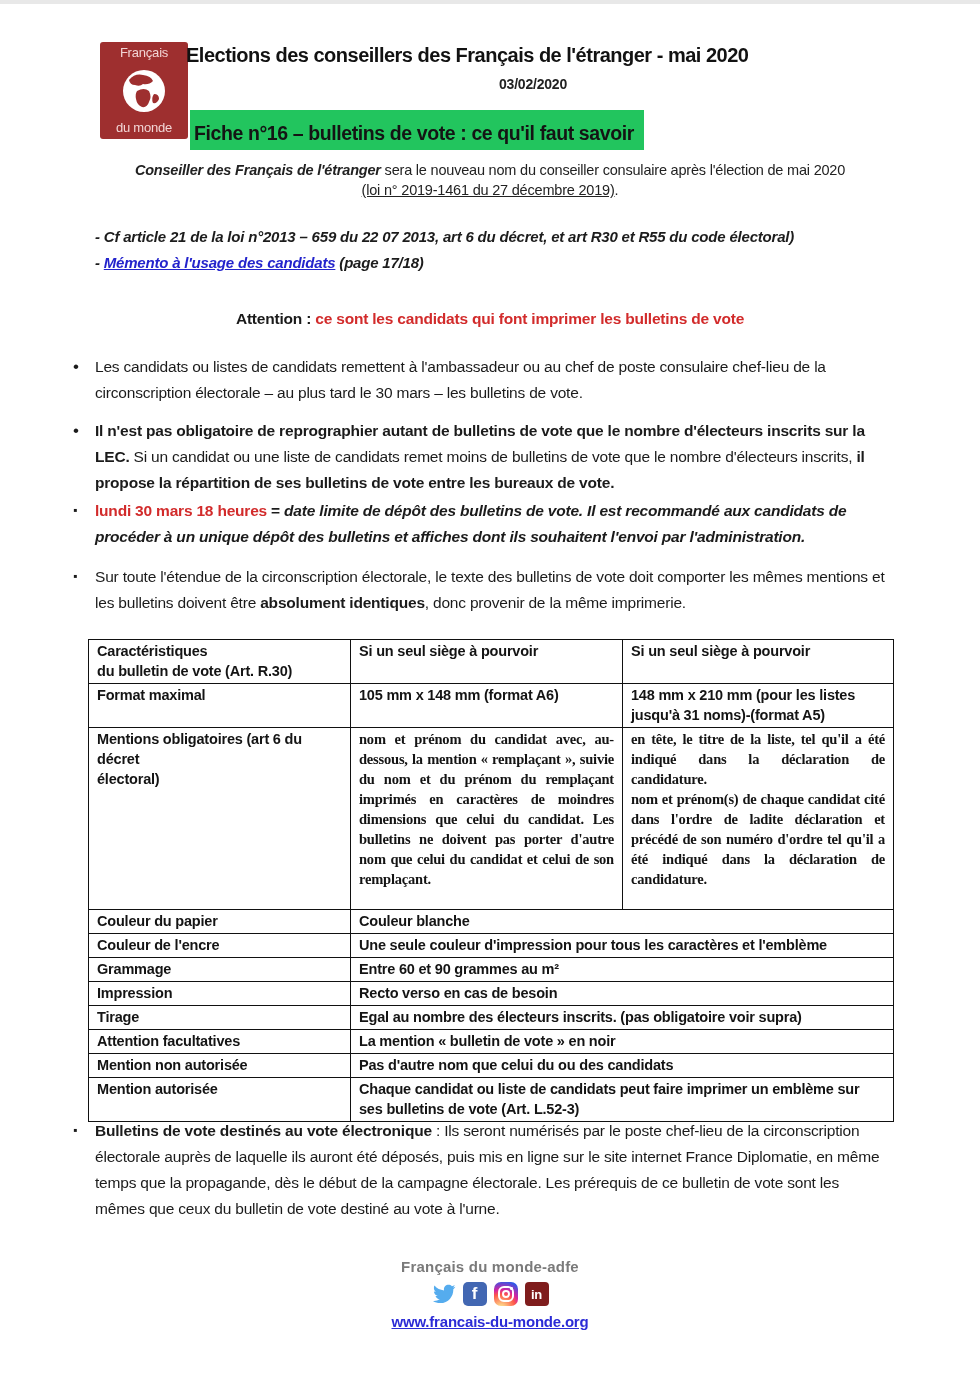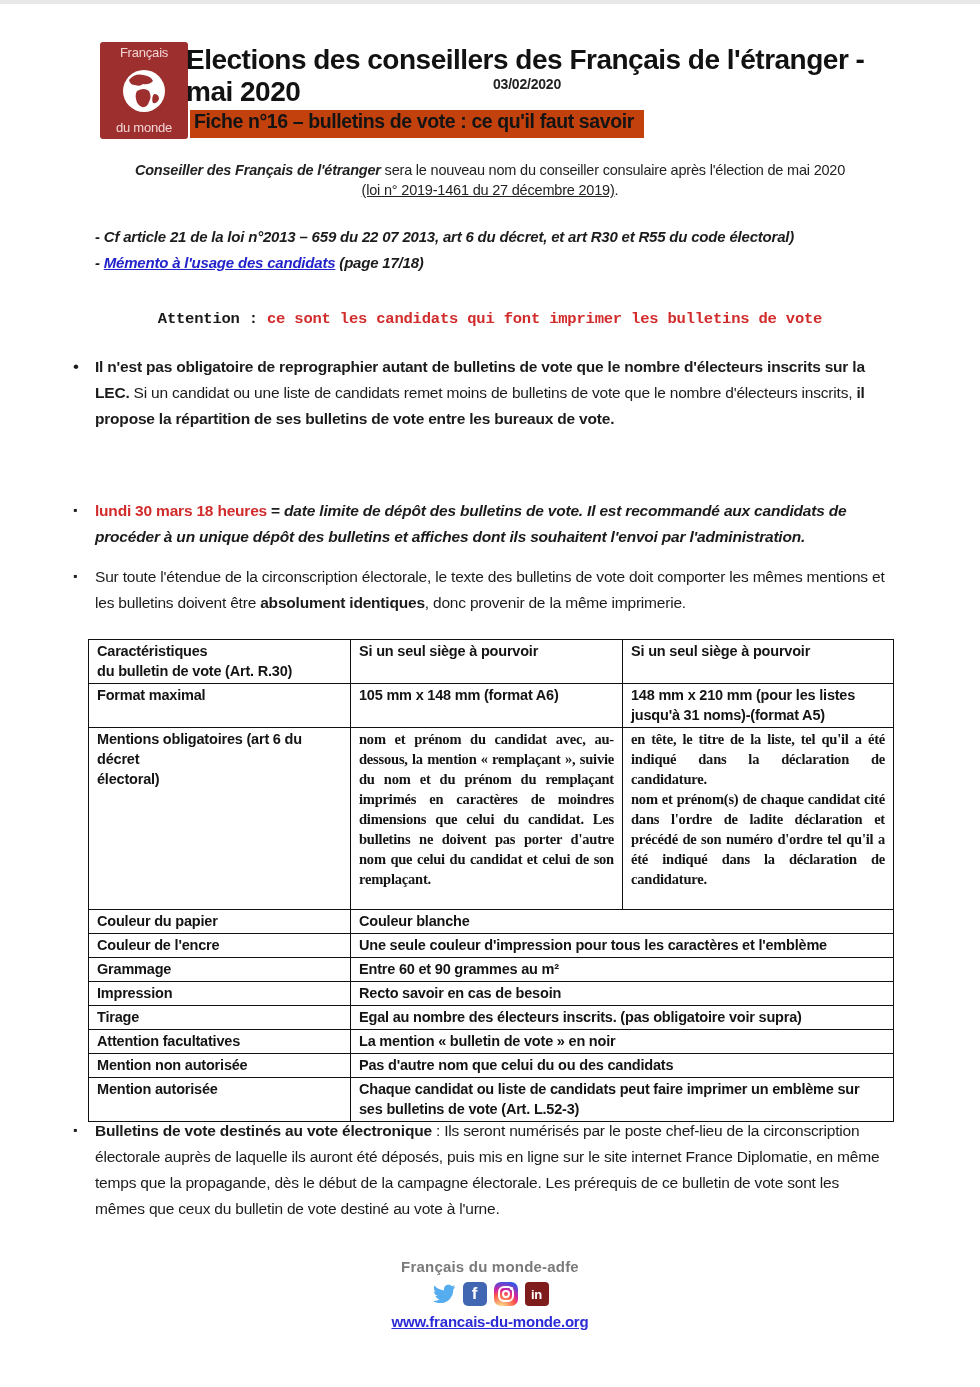--- a/index.html
+++ b/index.html
@@ -12,46 +12,46 @@
   .logo{
     position:absolute;left:100px;top:38px;width:88px;height:97px;
     background:#9e2f2f;border-radius:3px;text-align:center;
     display:flex;flex-direction:column;justify-content:space-between;
     padding:4px 0;box-sizing:border-box;
   }
   .logo-text{color:#f2d5d5;font-size:13px;font-weight:400;line-height:14px;}
   .logo-globe{display:flex;justify-content:center;align-items:center;}
   .doc-title{
     position:absolute;left:186px;top:40px;width:700px;margin:0;
-    font-size:28px;font-weight:700;letter-spacing:-0.5px;color:#121212;text-align:left;
+    font-size:20px;font-weight:700;letter-spacing:-0.5px;color:#121212;text-align:left;
   }
   .doc-date{
-    position:absolute;left:182px;top:72px;width:690px;text-align:center;
+    position:absolute;left:188px;top:72px;width:690px;text-align:center;
     font-size:14px;font-weight:600;color:#222;
   }
   .fiche{
     position:absolute;left:190px;top:106px;
-    display:inline-block;background:#c2410c;color:#141414;
+    display:inline-block;background:#22c55e;color:#141414;
     font-size:19.5px;font-weight:700;letter-spacing:-0.4px;
-    padding:0 10px 5px 4px;
+    padding:12px 10px 5px 4px;
   }
   .intro{
     position:absolute;left:60px;top:156px;width:860px;text-align:center;
     font-size:14.5px;line-height:20px;color:#222;
   }
   .bi{font-weight:700;font-style:italic;}
   .u{text-decoration:underline;}
   .refs{
     position:absolute;left:95px;top:220px;width:800px;
     font-size:15px;font-style:italic;font-weight:700;line-height:26px;color:#1c1c1c;
   }
   .link{color:#2323cc;text-decoration:underline;cursor:pointer;}
   .attention{
     position:absolute;left:0;top:306px;width:980px;text-align:center;
-    font-size:15.5px;font-weight:700;font-family:Liberation Mono, monospace;
+    font-size:15.5px;font-weight:700;
   }
   .att-red{color:#d22b2b;}
   
   .bullets{position:absolute;left:60px;width:832px;font-size:15.5px;line-height:26px;color:#1b1b1b;}
   .b-item{position:relative;padding-left:35px;margin-bottom:12px;}
   .b-item .marker{position:absolute;left:13px;top:0;}
   .round .marker::before{content:"\2022";font-size:17px;}
   .square .marker::before{content:"\25AA";font-size:12px;top:-2px;position:relative;}
   .bold{font-weight:700;}
   .red-bold{color:#d22b2b;font-weight:700;}
@@ -120,20 +120,24 @@
     </div>
   </div>
 
   <div class="attention">
     <span>Attention : </span><span class="att-red">ce sont les candidats qui font imprimer les bulletins de vote</span>
   </div>
 
   <div class="bullets" style="top:350px;">
     <div class="b-item round">
       <span class="marker"></span>
+      <span>Les candidats ou listes de candidats remettent à l'ambassadeur ou au chef de poste consulaire chef-lieu de la circonscription électorale – au plus tard le 30 mars – les bulletins de vote.</span>
+    </div>
+    <div class="b-item round">
+      <span class="marker"></span>
       <span class="bold">Il n'est pas obligatoire de reprographier autant de bulletins de vote que le nombre d'électeurs inscrits sur la LEC.</span><span> Si un candidat ou une liste de candidats remet moins de bulletins de vote que le nombre d'électeurs inscrits, </span><span class="bold">il propose la répartition de ses bulletins de vote entre les bureaux de vote.</span>
     </div>
   </div>
 
   <div class="bullets" style="top:494px;">
     <div class="b-item square">
       <span class="marker"></span>
       <span class="red-bold">lundi 30 mars 18 heures</span><span class="bold"> = </span><span class="it600">date limite de dépôt des bulletins de vote. Il est recommandé aux candidats de procéder à un unique dépôt des bulletins et affiches dont ils souhaitent l'envoi par l'administration.</span>
     </div>
   </div>
@@ -181,21 +185,21 @@
       <tr>
         <td class="lbl">Couleur de l'encre</td>
         <td colspan="2">Une seule couleur d'impression pour tous les caractères et l'emblème</td>
       </tr>
       <tr>
         <td class="lbl">Grammage</td>
         <td colspan="2">Entre 60 et 90 grammes au m²</td>
       </tr>
       <tr>
         <td class="lbl">Impression</td>
-        <td colspan="2">Recto savoir en cas de besoin</td>
+        <td colspan="2">Recto verso en cas de besoin</td>
       </tr>
       <tr>
         <td class="lbl">Tirage</td>
         <td colspan="2">Egal au nombre des électeurs inscrits. (pas obligatoire voir supra)</td>
       </tr>
       <tr>
         <td class="lbl">Attention facultatives</td>
         <td colspan="2">La mention « bulletin de vote » en noir</td>
       </tr>
       <tr>

